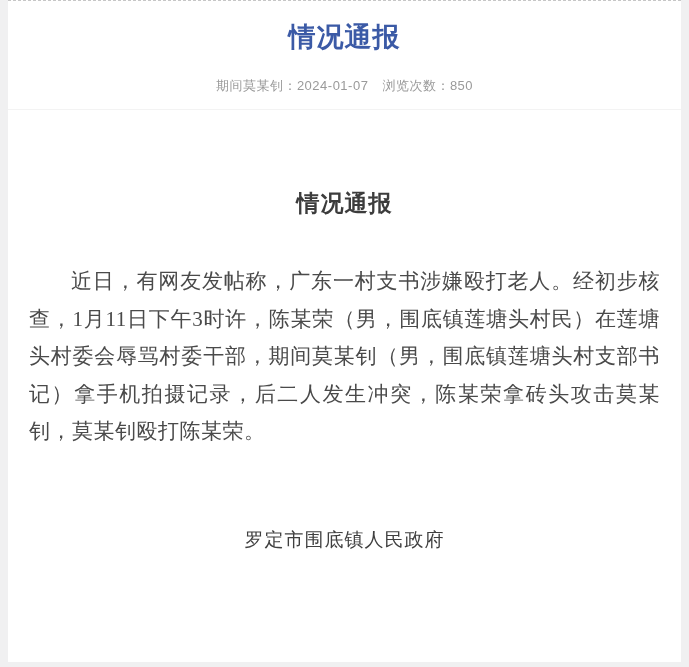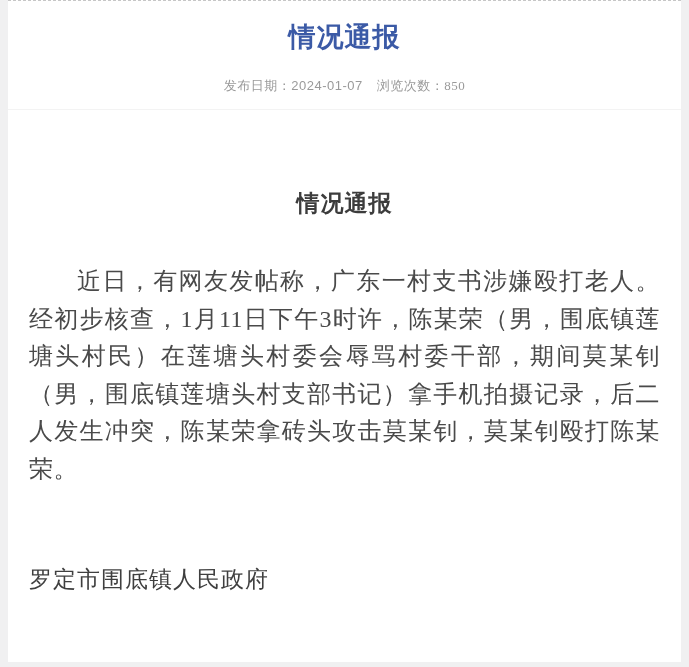--- a/index.html
+++ b/index.html
@@ -36,70 +36,70 @@
     color: #3b5aa6;
     letter-spacing: 1px;
   }
 
   .notice-meta {
     margin-top: 24px;
     font-size: 13px;
     color: #9a9a9a;
     letter-spacing: 0.5px;
   }
-  .notice-meta .meta-item + .meta-item { margin-left: 14px; font-family: Liberation Serif, serif; }
+  .notice-meta .meta-item + .meta-item { margin-left: 14px; }
 
   
   .article {
     padding: 0 21px;
     color: #4a4a4a;
   }
 
   .article-title {
     margin-top: 78px;
     text-align: center;
     font-size: 23px;
     font-weight: 600;
     color: #3c3c3c;
     letter-spacing: 1px;
   }
 
   .article-body {
     margin-top: 44px;
     font-family: "Liberation Serif", "DejaVu Serif", serif;
-    font-size: 24px;
+    font-size: 21px;
     line-height: 37.5px;
     letter-spacing: 0.5px;
     text-align: justify;
   }
 
   .article-body p {
     text-indent: 2em;
   }
 
   
   .signature-block {
     margin-top: 76px;
     padding: 0 21px;
-    text-align: left;
+    text-align: center;
     font-family: "Liberation Serif", "DejaVu Serif", serif;
-    font-size: 23px;
+    font-size: 19px;
     color: #3f3f3f;
     letter-spacing: 1px;
   }
 </style>
 </head>
 <body>
 
 <div class="page-card">
 
   <div class="notice-header">
     <div class="notice-title">情况通报</div>
     <div class="notice-meta">
-      <span class="meta-item"><span>发布日期：</span><span>2024-01-07</span></span><span class="meta-item"><span>浏览次数：</span><span>850</span></span>
+      <span class="meta-item"><span>期间莫某钊：</span><span>2024-01-07</span></span><span class="meta-item"><span>浏览次数：</span><span>850</span></span>
     </div>
   </div>
 
   <div class="article">
     <div class="article-title">情况通报</div>
 
     <div class="article-body">
       <p>近日，有网友发帖称，广东一村支书涉嫌殴打老人。经初步核查，1月11日下午3时许，陈某荣（男，围底镇莲塘头村民）在莲塘头村委会辱骂村委干部，期间莫某钊（男，围底镇莲塘头村支部书记）拿手机拍摄记录，后二人发生冲突，陈某荣拿砖头攻击莫某钊，莫某钊殴打陈某荣。</p>
     </div>
   </div>

